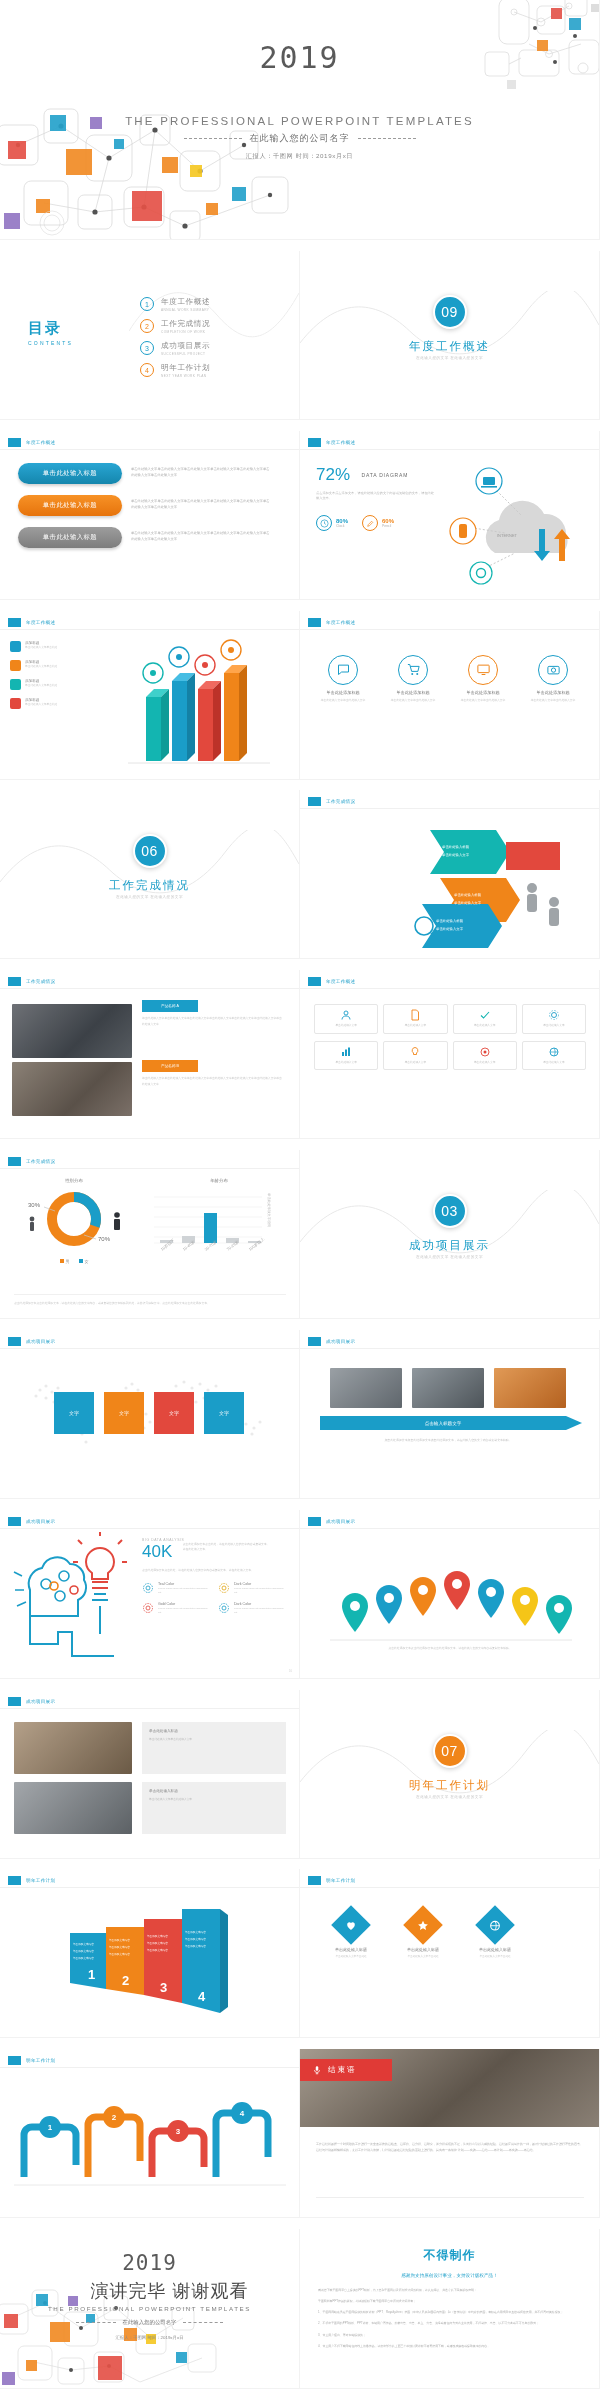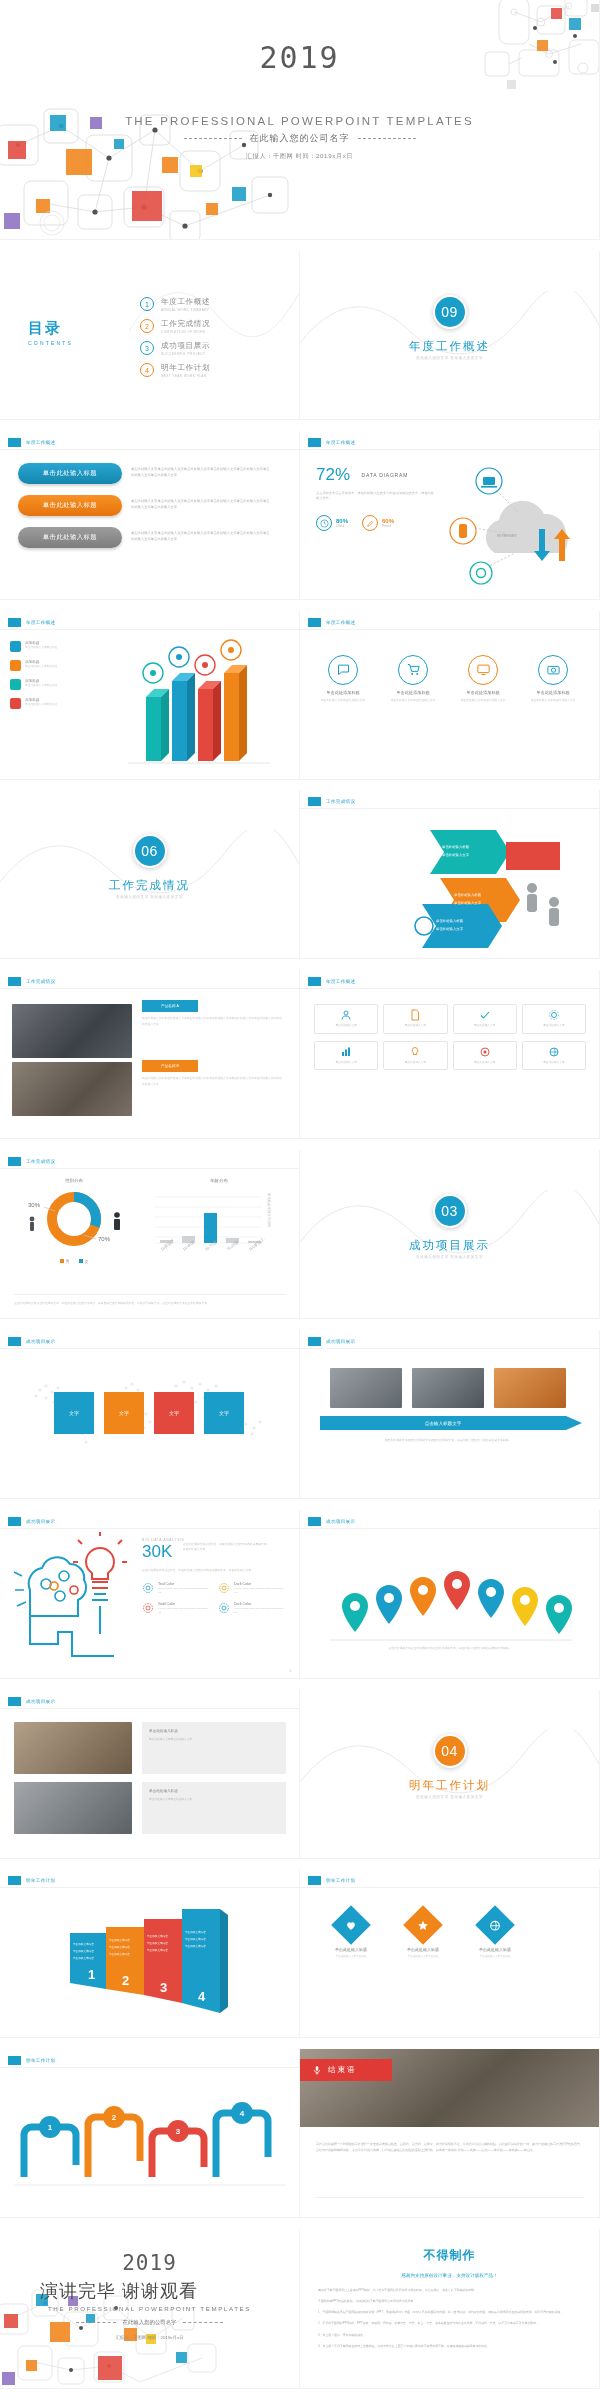--- a/index.html
+++ b/index.html
@@ -840,21 +840,21 @@
         <path d="M80 50 h16 M80 56 h16"></path>
         <path d="M88 4 v-4 M70 12 l-4 -4 M106 12 l4 -4 M66 30 h-5 M110 30 h5"></path>
       </g>
       <g stroke="#1a9dc8" stroke-width="2" fill="none">
           <path d="M82 62 h12 M80 68 h16 M88 74 v28"></path>
         </g>
     </svg>
     <div class="bd">
       <div class="lab">BIG DATA ANALYSIS</div>
       <div>
-        <span class="big">30K</span>
+        <span class="big">40K</span>
         <span class="para">点击此处添加文本点击此处，请在此处输入您的文字内容或复制文本。请在此处输入文本。</span>
       </div>
       <div class="para2">点击此处添加文本点击此处，请在此处输入您的文字内容或复制文本。请在此处输入文本。</div>
       <div class="bd-grid">
         <div class="bd-it">
           <svg class="bd-gear" viewBox="0 0 24 24">
               <circle cx="12" cy="12" r="9" fill="none" stroke="#1a9dc8" stroke-width="1.6" stroke-dasharray="3 2"></circle>
               <circle cx="12" cy="12" r="4" fill="none" stroke="#1a9dc8" stroke-width="1.6"></circle>
             </svg>
           <div>
@@ -942,21 +942,21 @@
     <div style="position:absolute;left:142px;top:92px;width:144px;height:52px;background:#efefef;padding:7px;">
       <div style="font-size:3.6px;color:#7b7b7b;">单击此处输入标题</div>
       <div style="font-size:2.7px;color:#b6b6b6;line-height:1.9;margin-top:4px;">单击此处输入文字单击此处输入文字</div>
     </div>
   </div>
 
   <div class="slide sec">
     <svg class="wave" width="300" height="70" viewBox="0 0 300 70">
       <path d="M0 52 C36 6, 74 6, 110 40 S188 72, 226 22 S282 2, 300 34" stroke="#e8e8e8" stroke-width="1" fill="none"></path>
     </svg>
-    <div class="sec-badge o">04</div>
+    <div class="sec-badge o">07</div>
     <div class="sec-t o">明年工作计划</div>
     <div class="sec-s">在此输入您的文字   在此输入您的文字</div>
   </div>
 
   <div class="slide">
     <div class="hdr">
       <span class="sq"></span>
       <span class="tx">明年工作计划</span>
     </div>
     <div class="hdr-line"></div>
@@ -1100,21 +1100,21 @@
         <rect x="104" y="76" width="24" height="24" fill="#e2483d"></rect>
         <rect x="130" y="48" width="13" height="13" fill="#f08519"></rect>
         <rect x="32" y="80" width="11" height="11" fill="#f08519"></rect>
         <rect x="152" y="54" width="10" height="10" fill="#f5c518"></rect>
         <rect x="92" y="34" width="9" height="9" fill="#1a9dc8"></rect>
         <rect x="182" y="72" width="11" height="11" fill="#1a9dc8"></rect>
         <rect x="8" y="92" width="13" height="13" fill="#8d6fc0"></rect>
       </g>
     </svg>
     <div style="position:absolute;left:0;right:0;top:22px;text-align:center;font-size:21px;color:#5a5a5a;font-family:'DejaVu Sans Mono',monospace;font-weight:300;letter-spacing:1px;">2019</div>
-    <div style="position:absolute;left:0;right:0;top:50px;font-size:18px;color:#4a4a4a;letter-spacing:1px;padding-left:40px;">演讲完毕 谢谢观看</div>
+    <div style="position:absolute;left:0;right:0;top:50px;text-align:center;font-size:18px;color:#4a4a4a;letter-spacing:1px;padding-left:40px;">演讲完毕 谢谢观看</div>
     <div style="position:absolute;left:0;right:0;top:76px;text-align:center;font-size:6.2px;color:#7d7d7d;letter-spacing:1.6px;">THE PROFESSIONAL POWERPOINT TEMPLATES</div>
     <div style="position:absolute;left:0;right:0;top:90px;text-align:center;font-size:5.4px;color:#6f6f6f;display:flex;align-items:center;justify-content:center;gap:7px;">
       <span style="width:40px;border-top:1px dashed #9b9b9b;"></span>
       <span>在此输入您的公司名字</span>
       <span style="width:40px;border-top:1px dashed #9b9b9b;"></span>
     </div>
     <div style="position:absolute;left:0;right:0;top:106px;text-align:center;font-size:4.4px;color:#8a8a8a;">汇报人：千图网    时间：2019x月x日</div>
   </div>
 
   <div class="slide" style="height:160px;">

